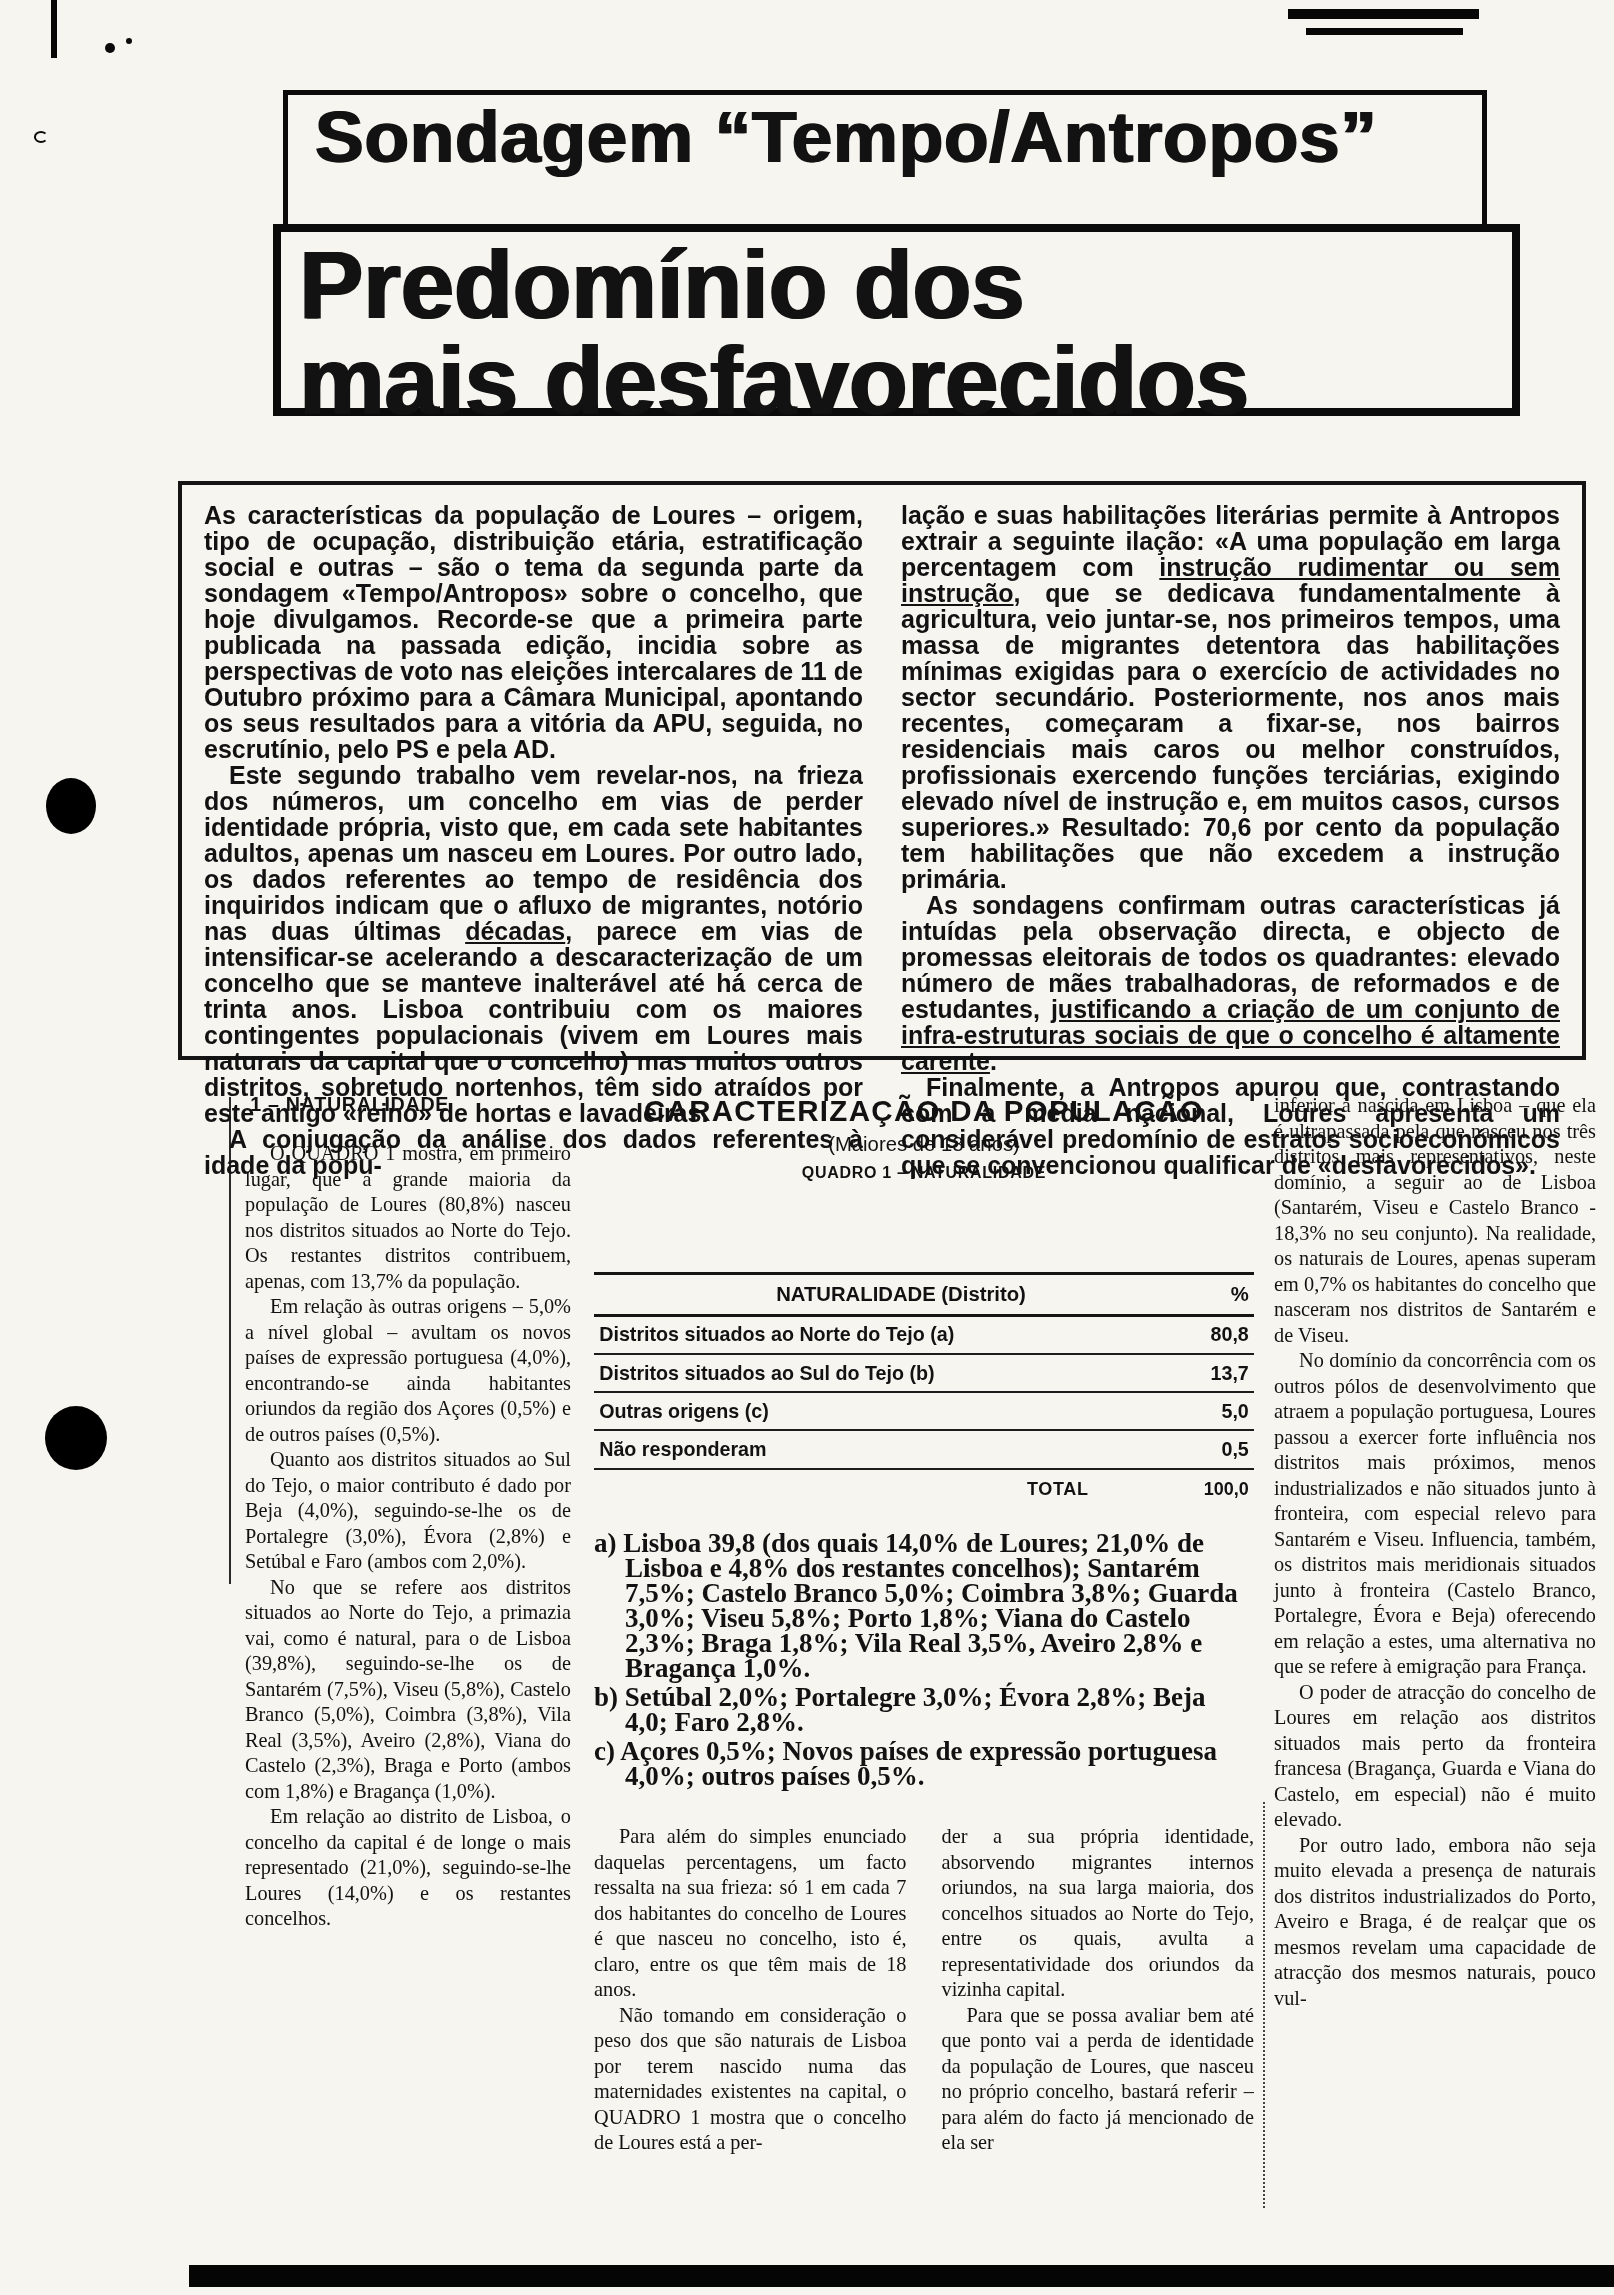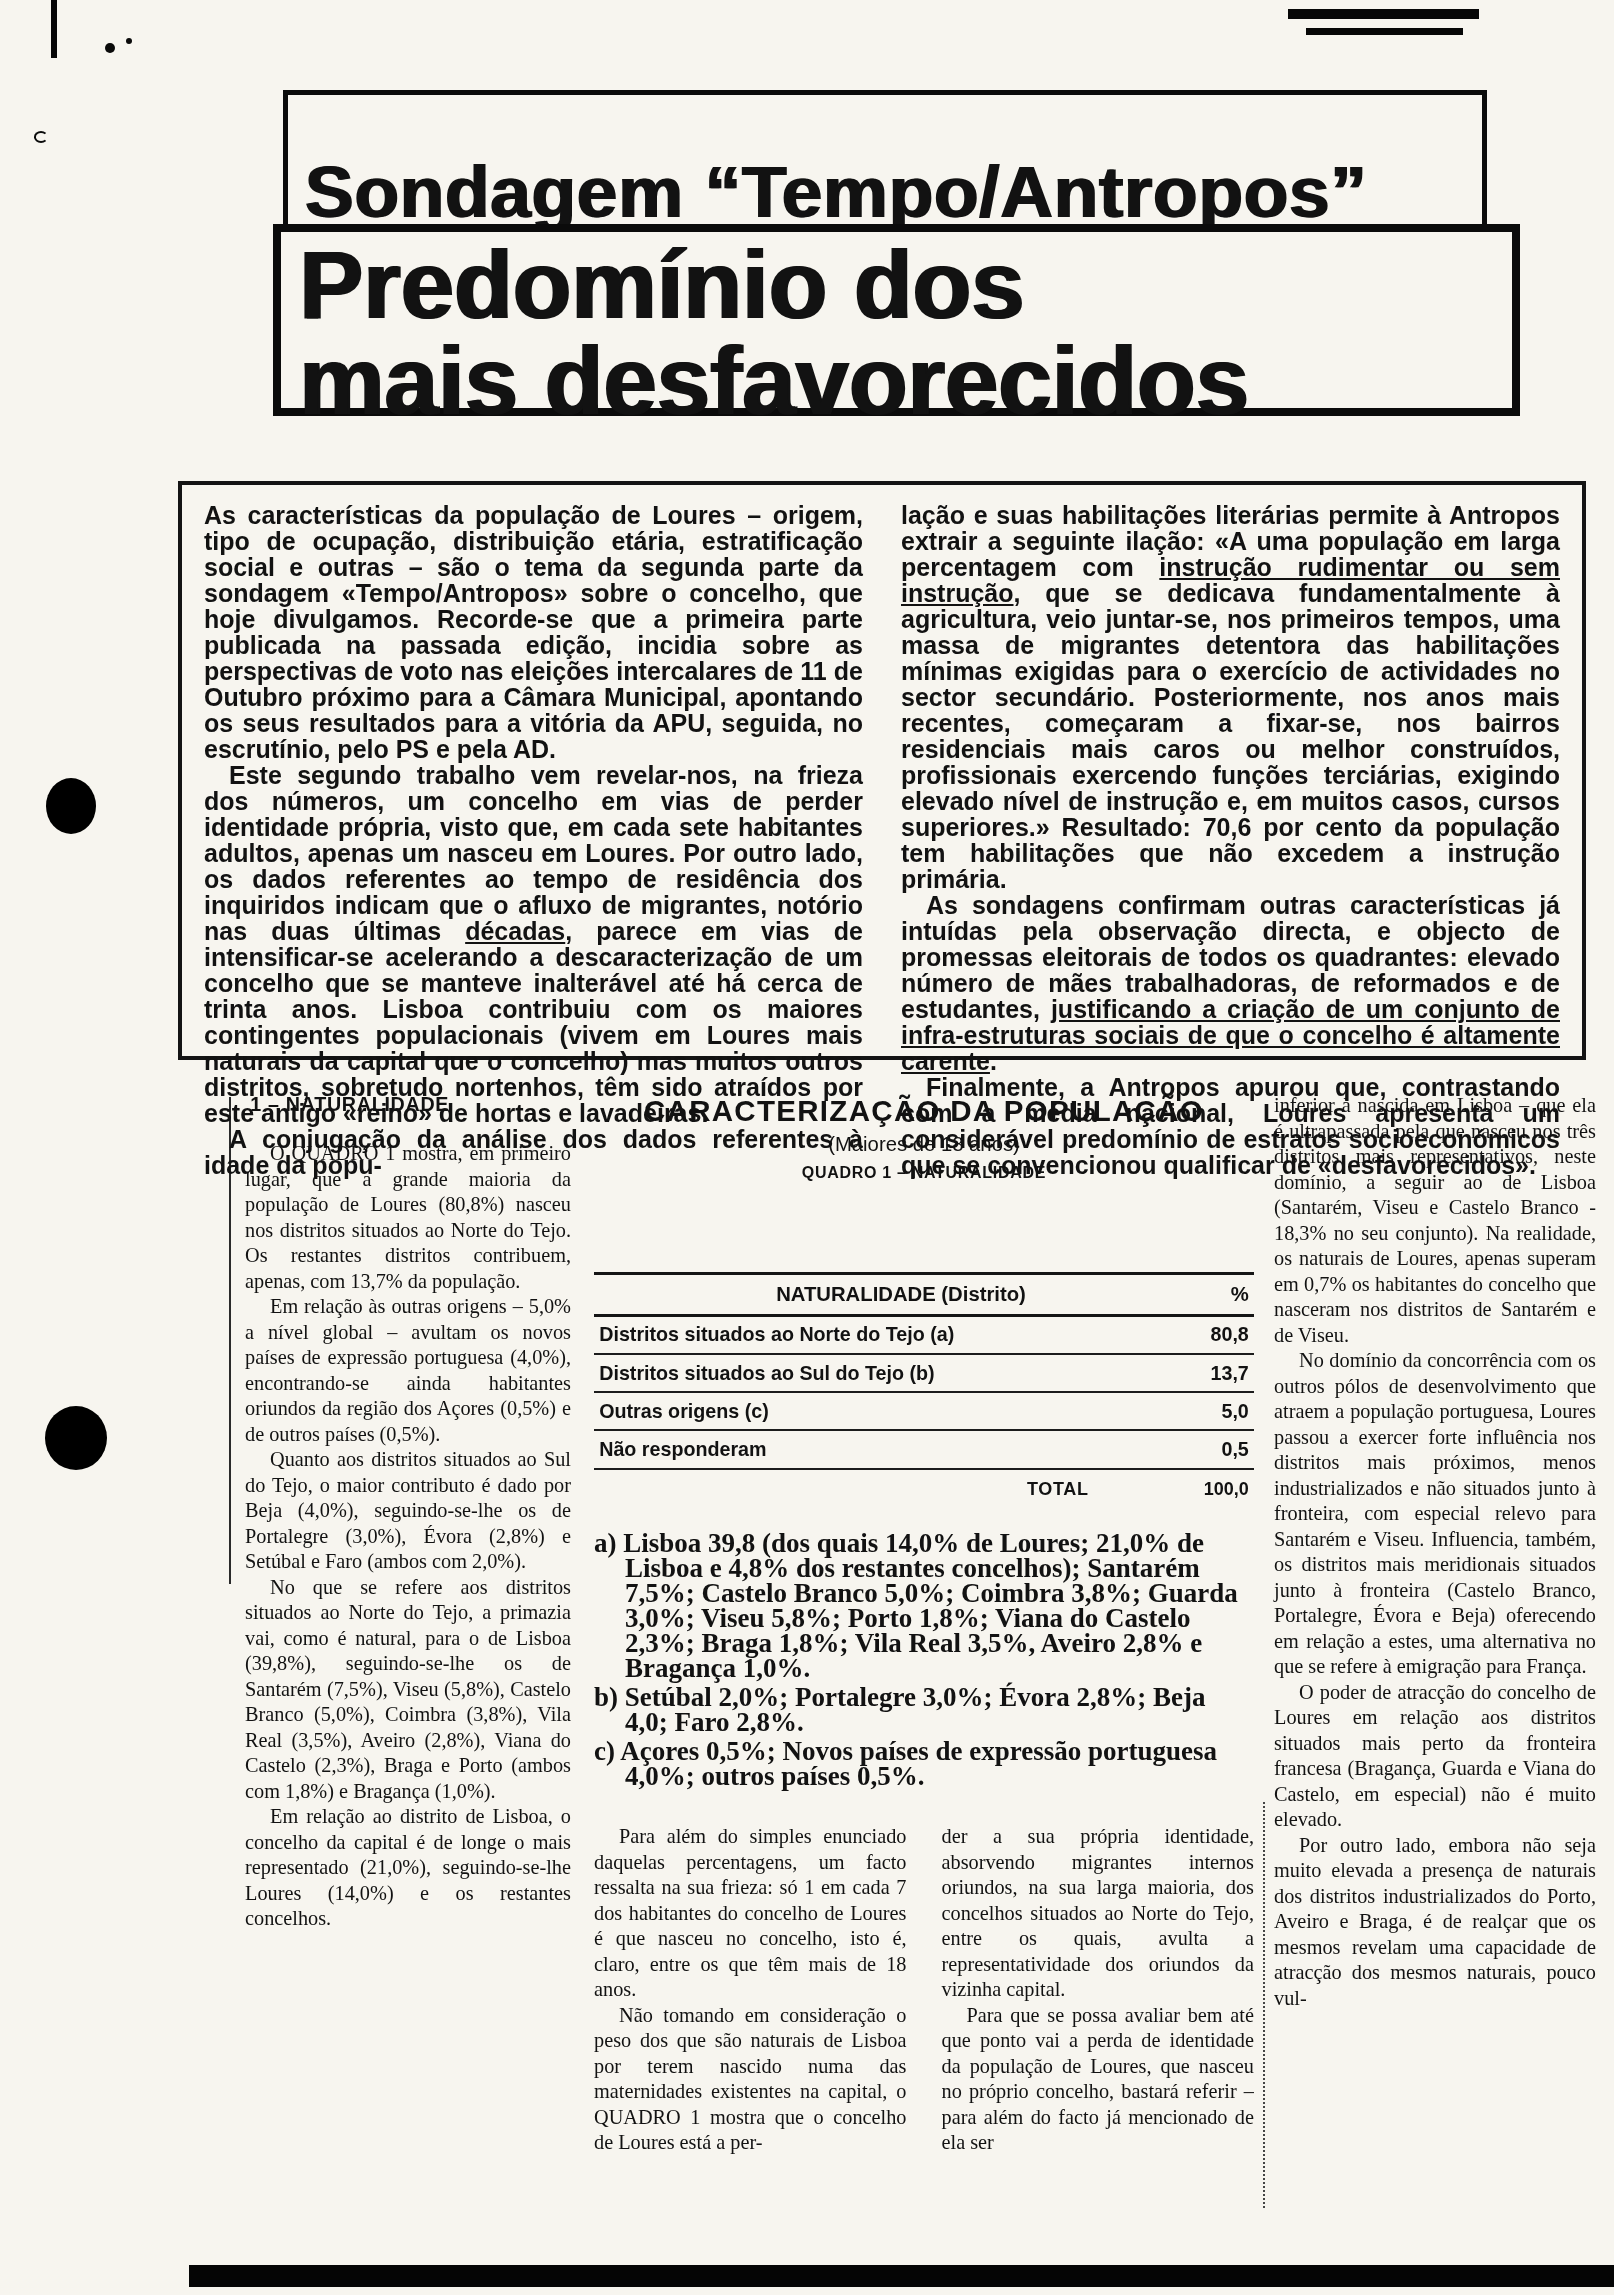--- a/index.html
+++ b/index.html
@@ -28,21 +28,21 @@
   .punch1 { left: 46px; top: 778px; width: 50px; height: 56px; background: #000; border-radius: 50%; }
   .punch2 { left: 45px; top: 1406px; width: 62px; height: 64px; background: #000; border-radius: 50%; }
   .bottom-bar { left: 189px; top: 2265px; width: 1426px; height: 22px; background: #050505; }
   .vrule-left { left: 229px; top: 1097px; width: 2px; height: 487px; background: #2a2a2a; }
   .vrule-right { left: 1263px; top: 1802px; width: 0; height: 406px; border-left: 2px dotted #444; }
 
   
   .masthead {
     position: absolute; left: 283px; top: 90px; width: 1204px; height: 148px;
     border: 5.9px solid #0b0b0b; background: #f7f5ef;
-    display: flex; align-items: flex-end; padding-left: 16px;
+    display: flex; align-items: flex-start; padding-left: 26px;
   }
   .masthead-title {
     font-size: 73px; font-weight: bold; letter-spacing: 0.7px;
     text-shadow: 2px 0 currentColor; white-space: nowrap;
   }
 
   
   .headline {
     position: absolute; left: 273px; top: 224px; width: 1247px; height: 192px;
     border: 8.5px solid #0b0b0b; background: #f7f5ef; padding: 5.2px 0 0 17px;

